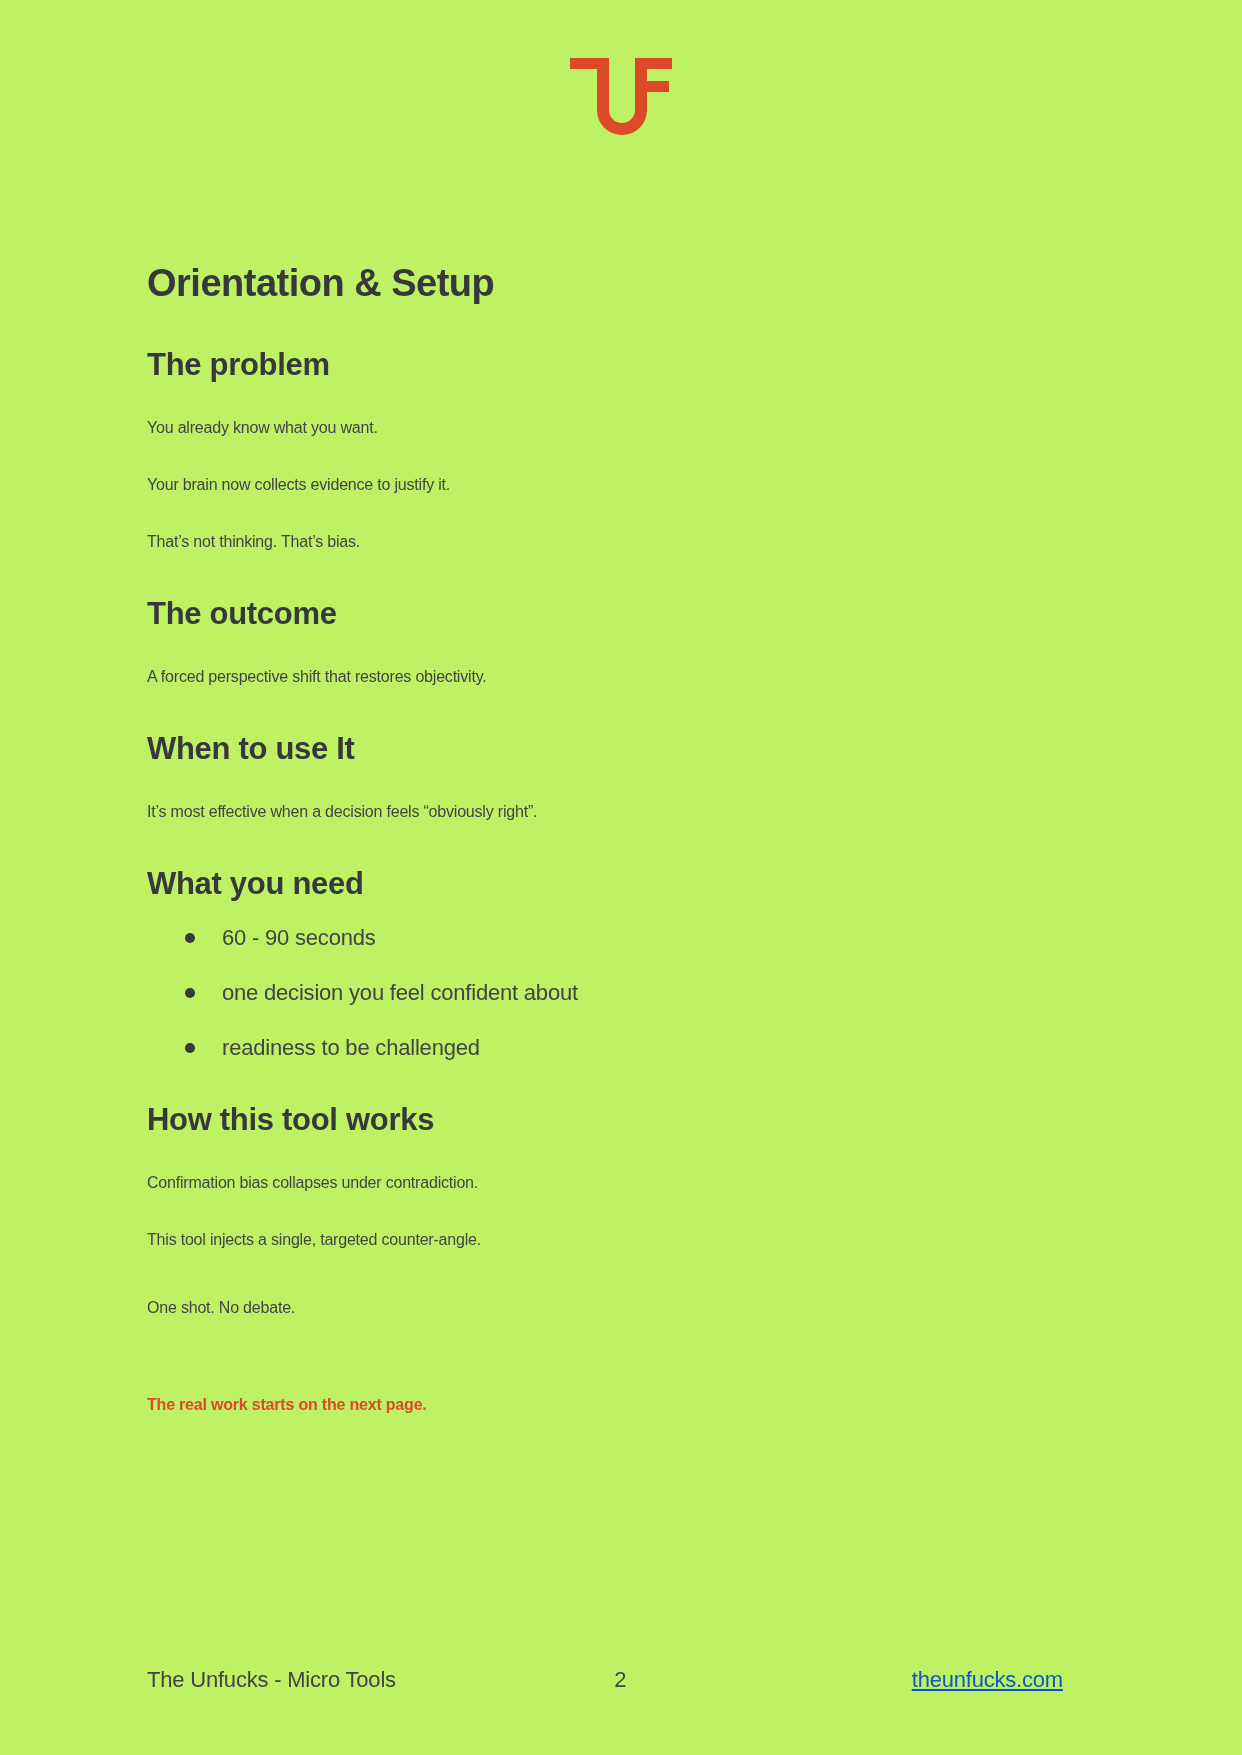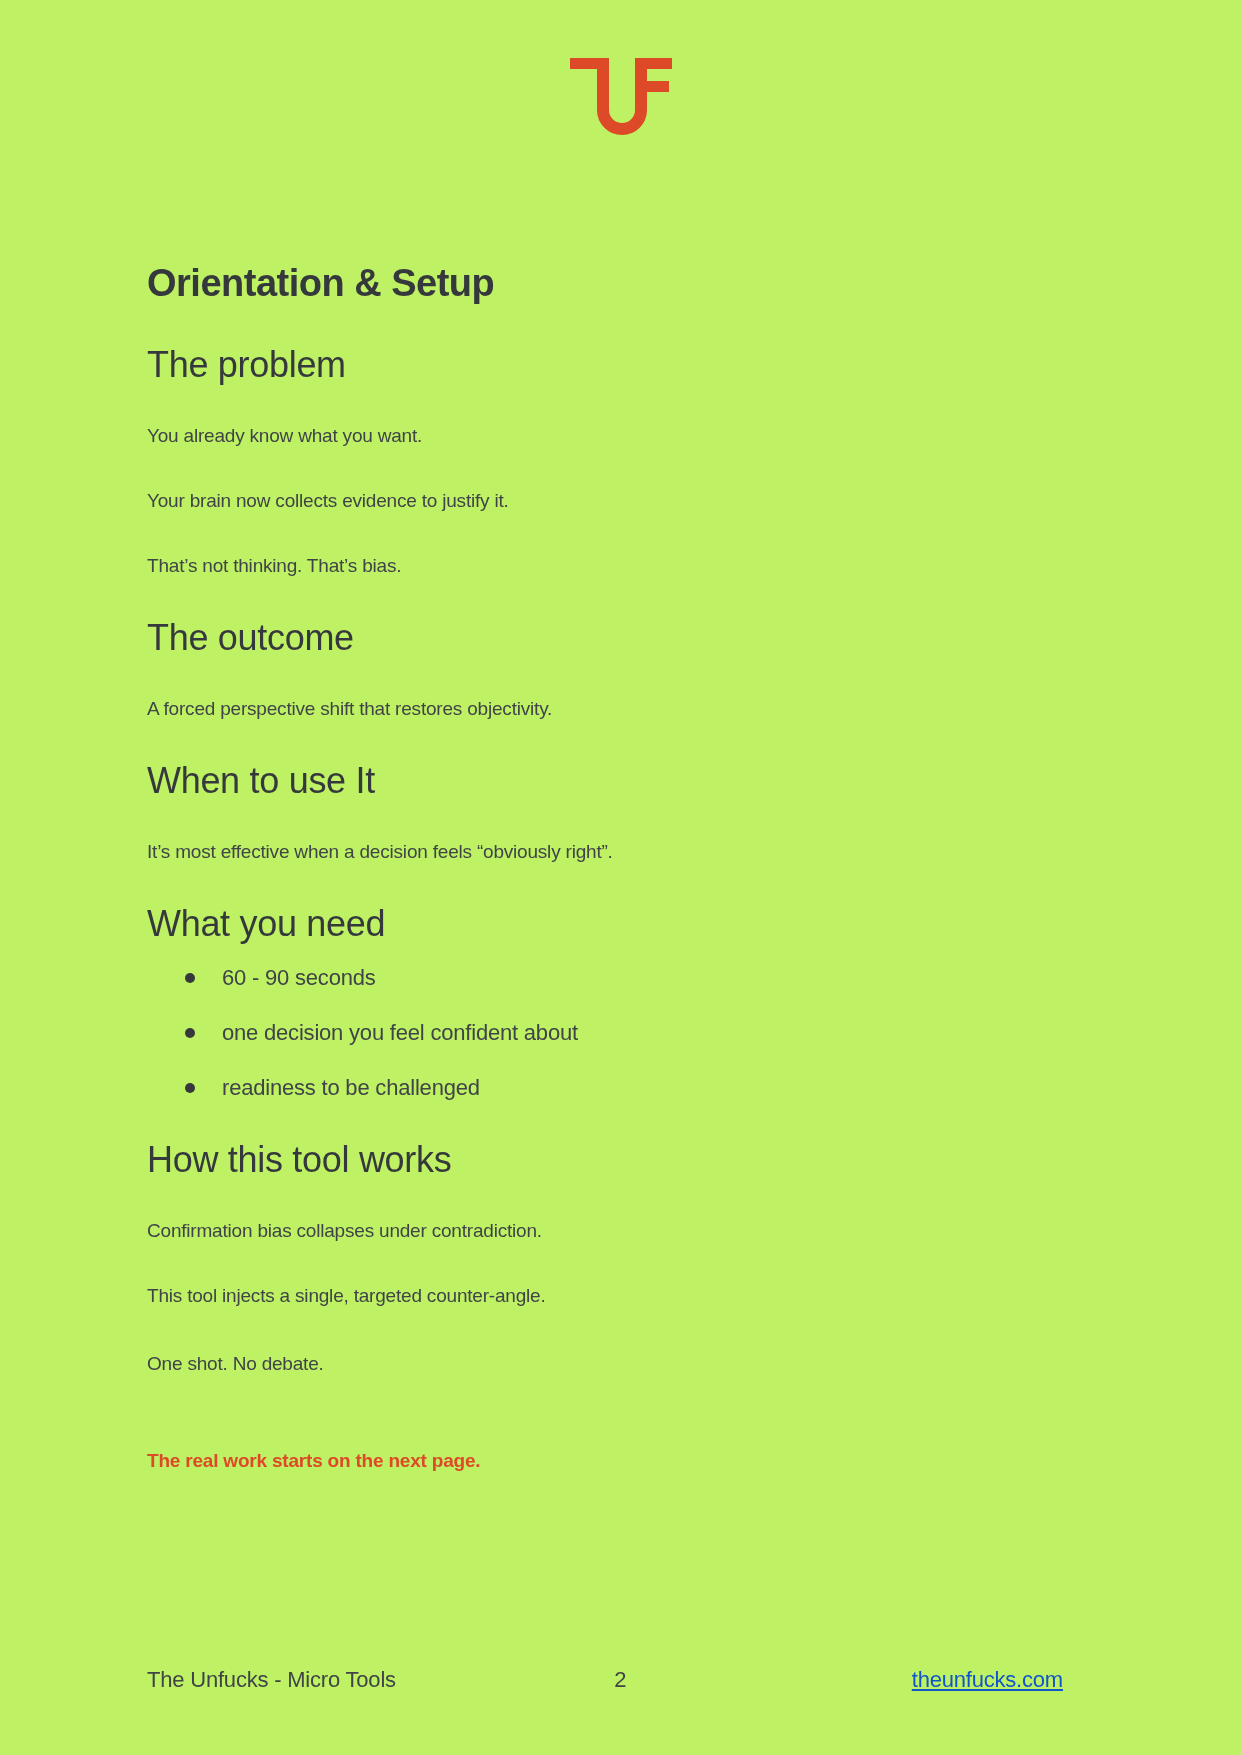--- a/index.html
+++ b/index.html
@@ -22,29 +22,29 @@
   h1 {
     margin: 124px 0 0;
     font-size: 38px;
     line-height: 48px;
     font-weight: bold;
     letter-spacing: -0.5px;
     color: #36393b;
   }
   h2 {
     margin: 38px 0 0;
-    font-size: 36px;
+    font-size: 31px;
     line-height: 40px;
-    font-weight: normal;
+    font-weight: bold;
     letter-spacing: -0.3px;
     color: #36393b;
   }
   p {
-    margin: 37px 0 0;
-    font-size: 19px;
+    margin: 29px 0 0;
+    font-size: 16px;
     line-height: 28px;
     letter-spacing: -0.2px;
     color: #404447;
   }
   p.p-gap-lg { margin-top: 40px; }
 
   ul { margin: 18px 0 0; padding: 0; list-style: none; }
   li {
     position: relative;
     padding-left: 75px;

